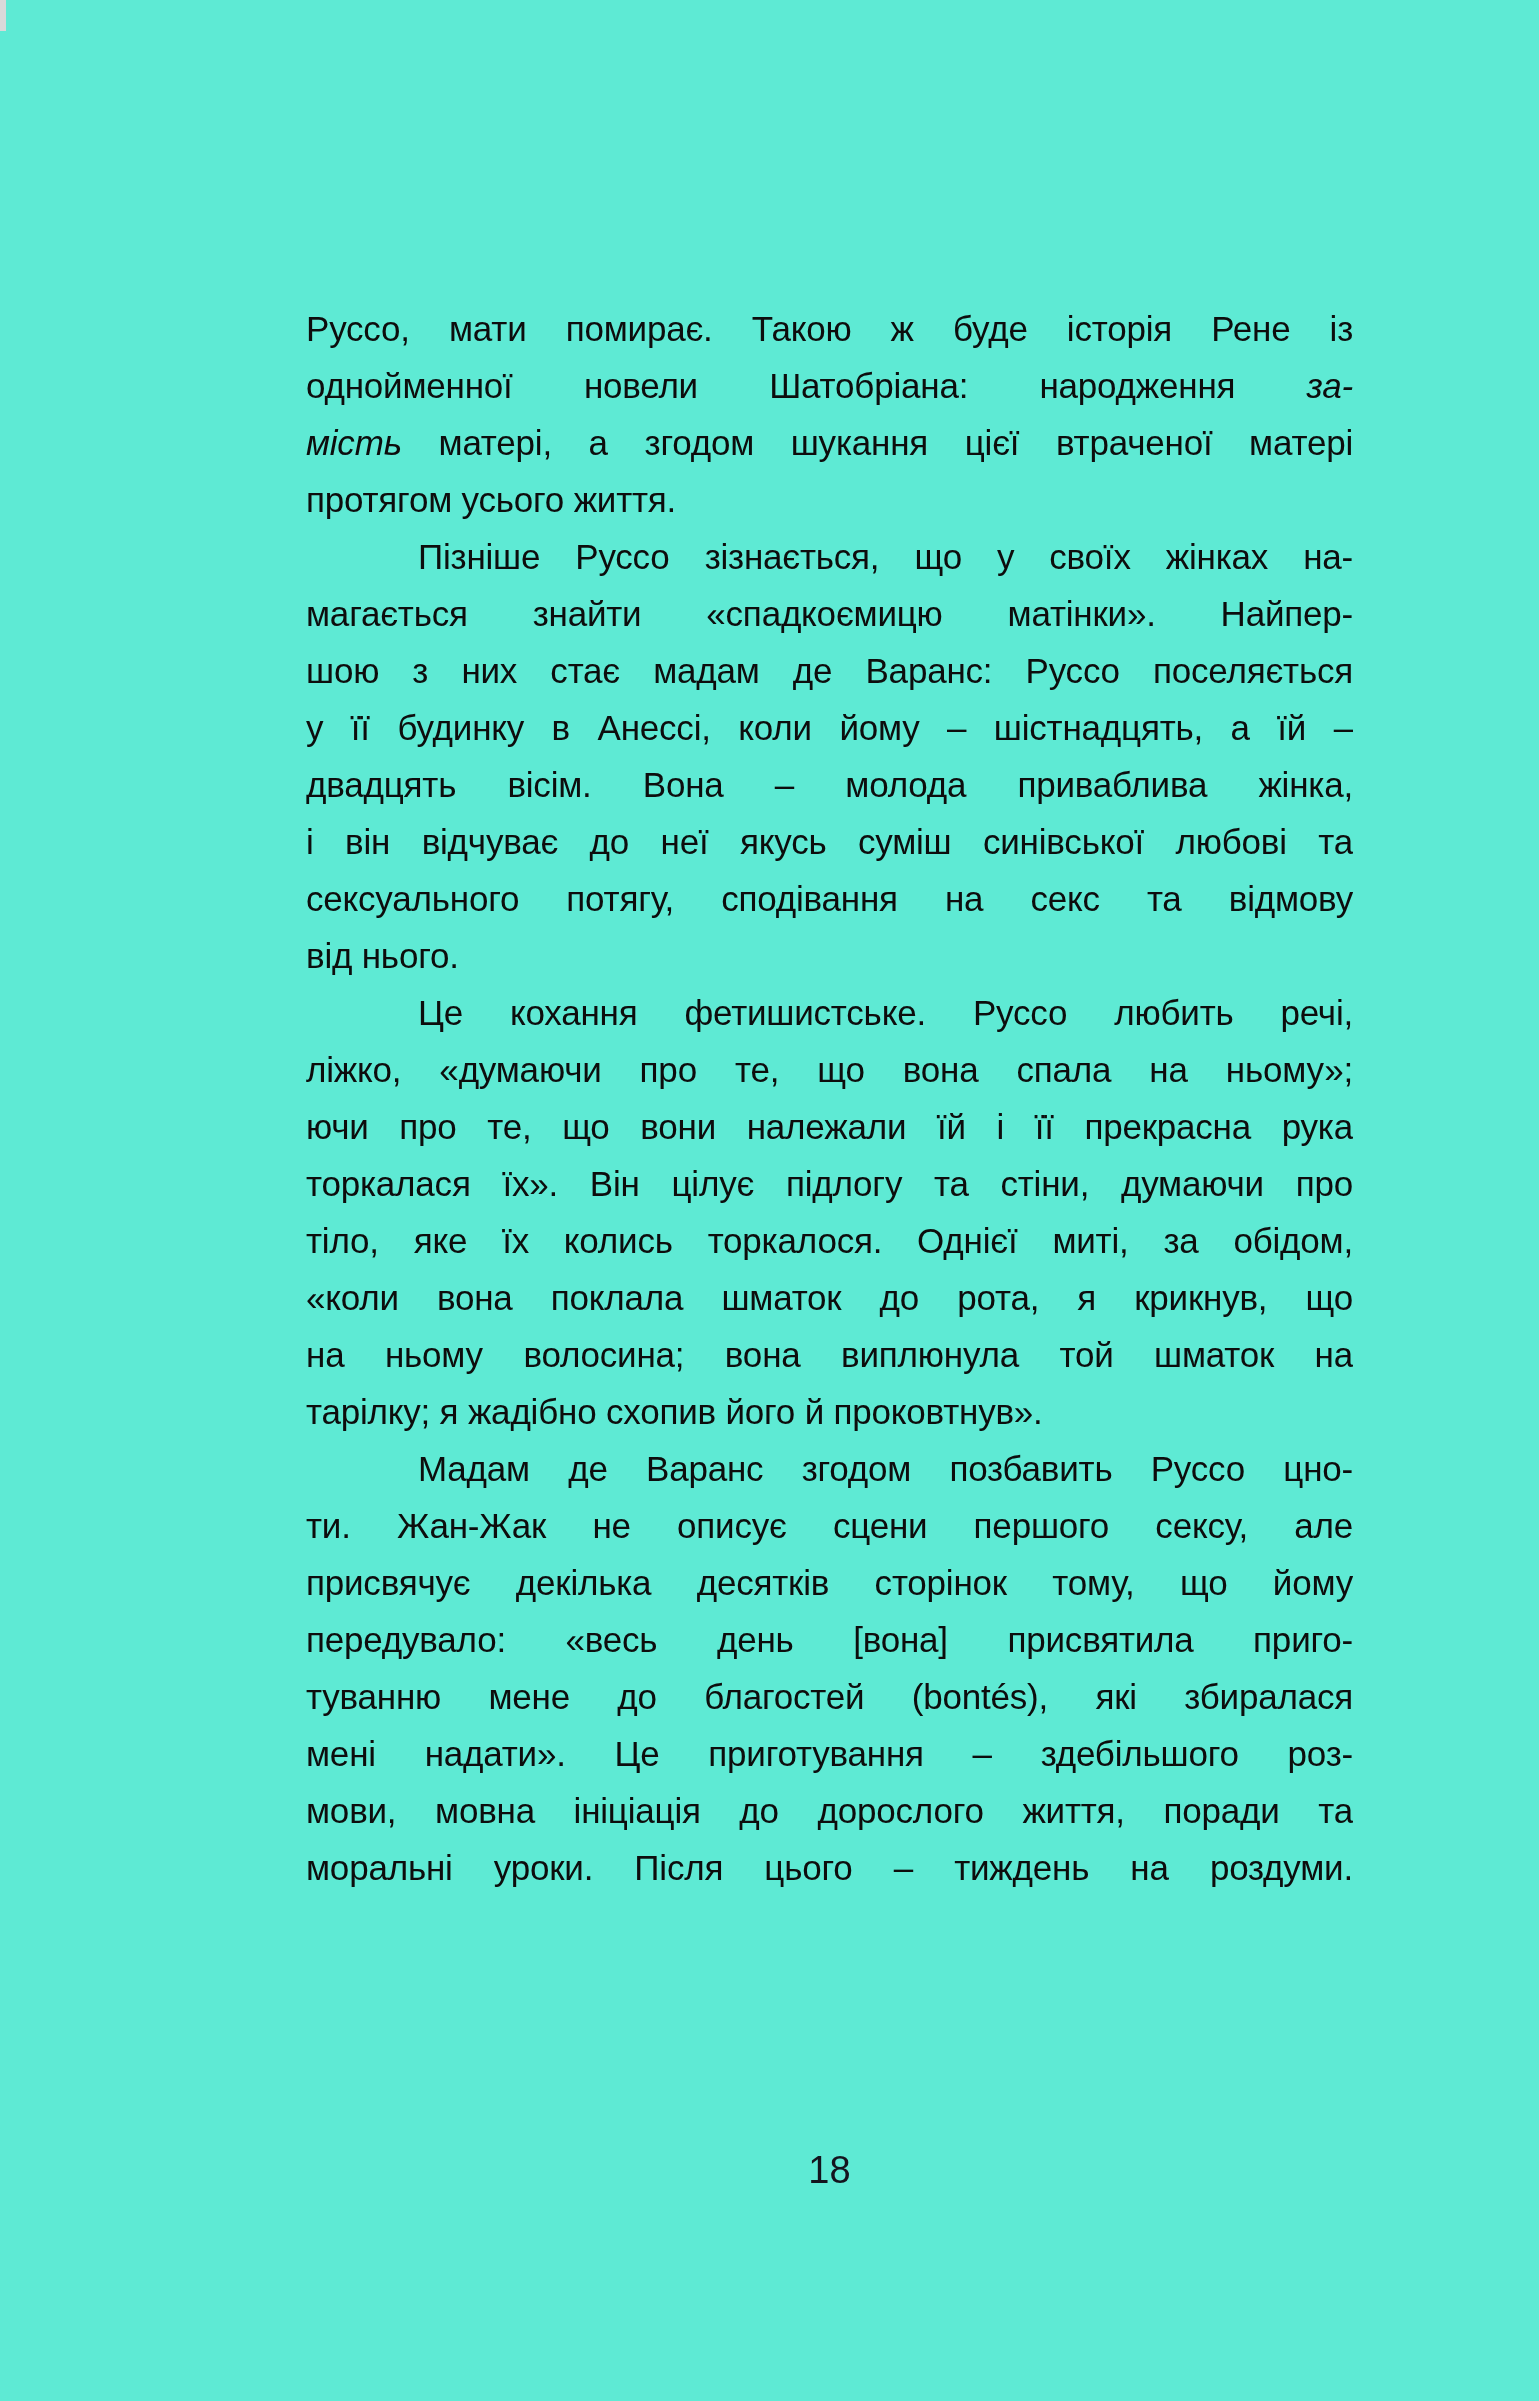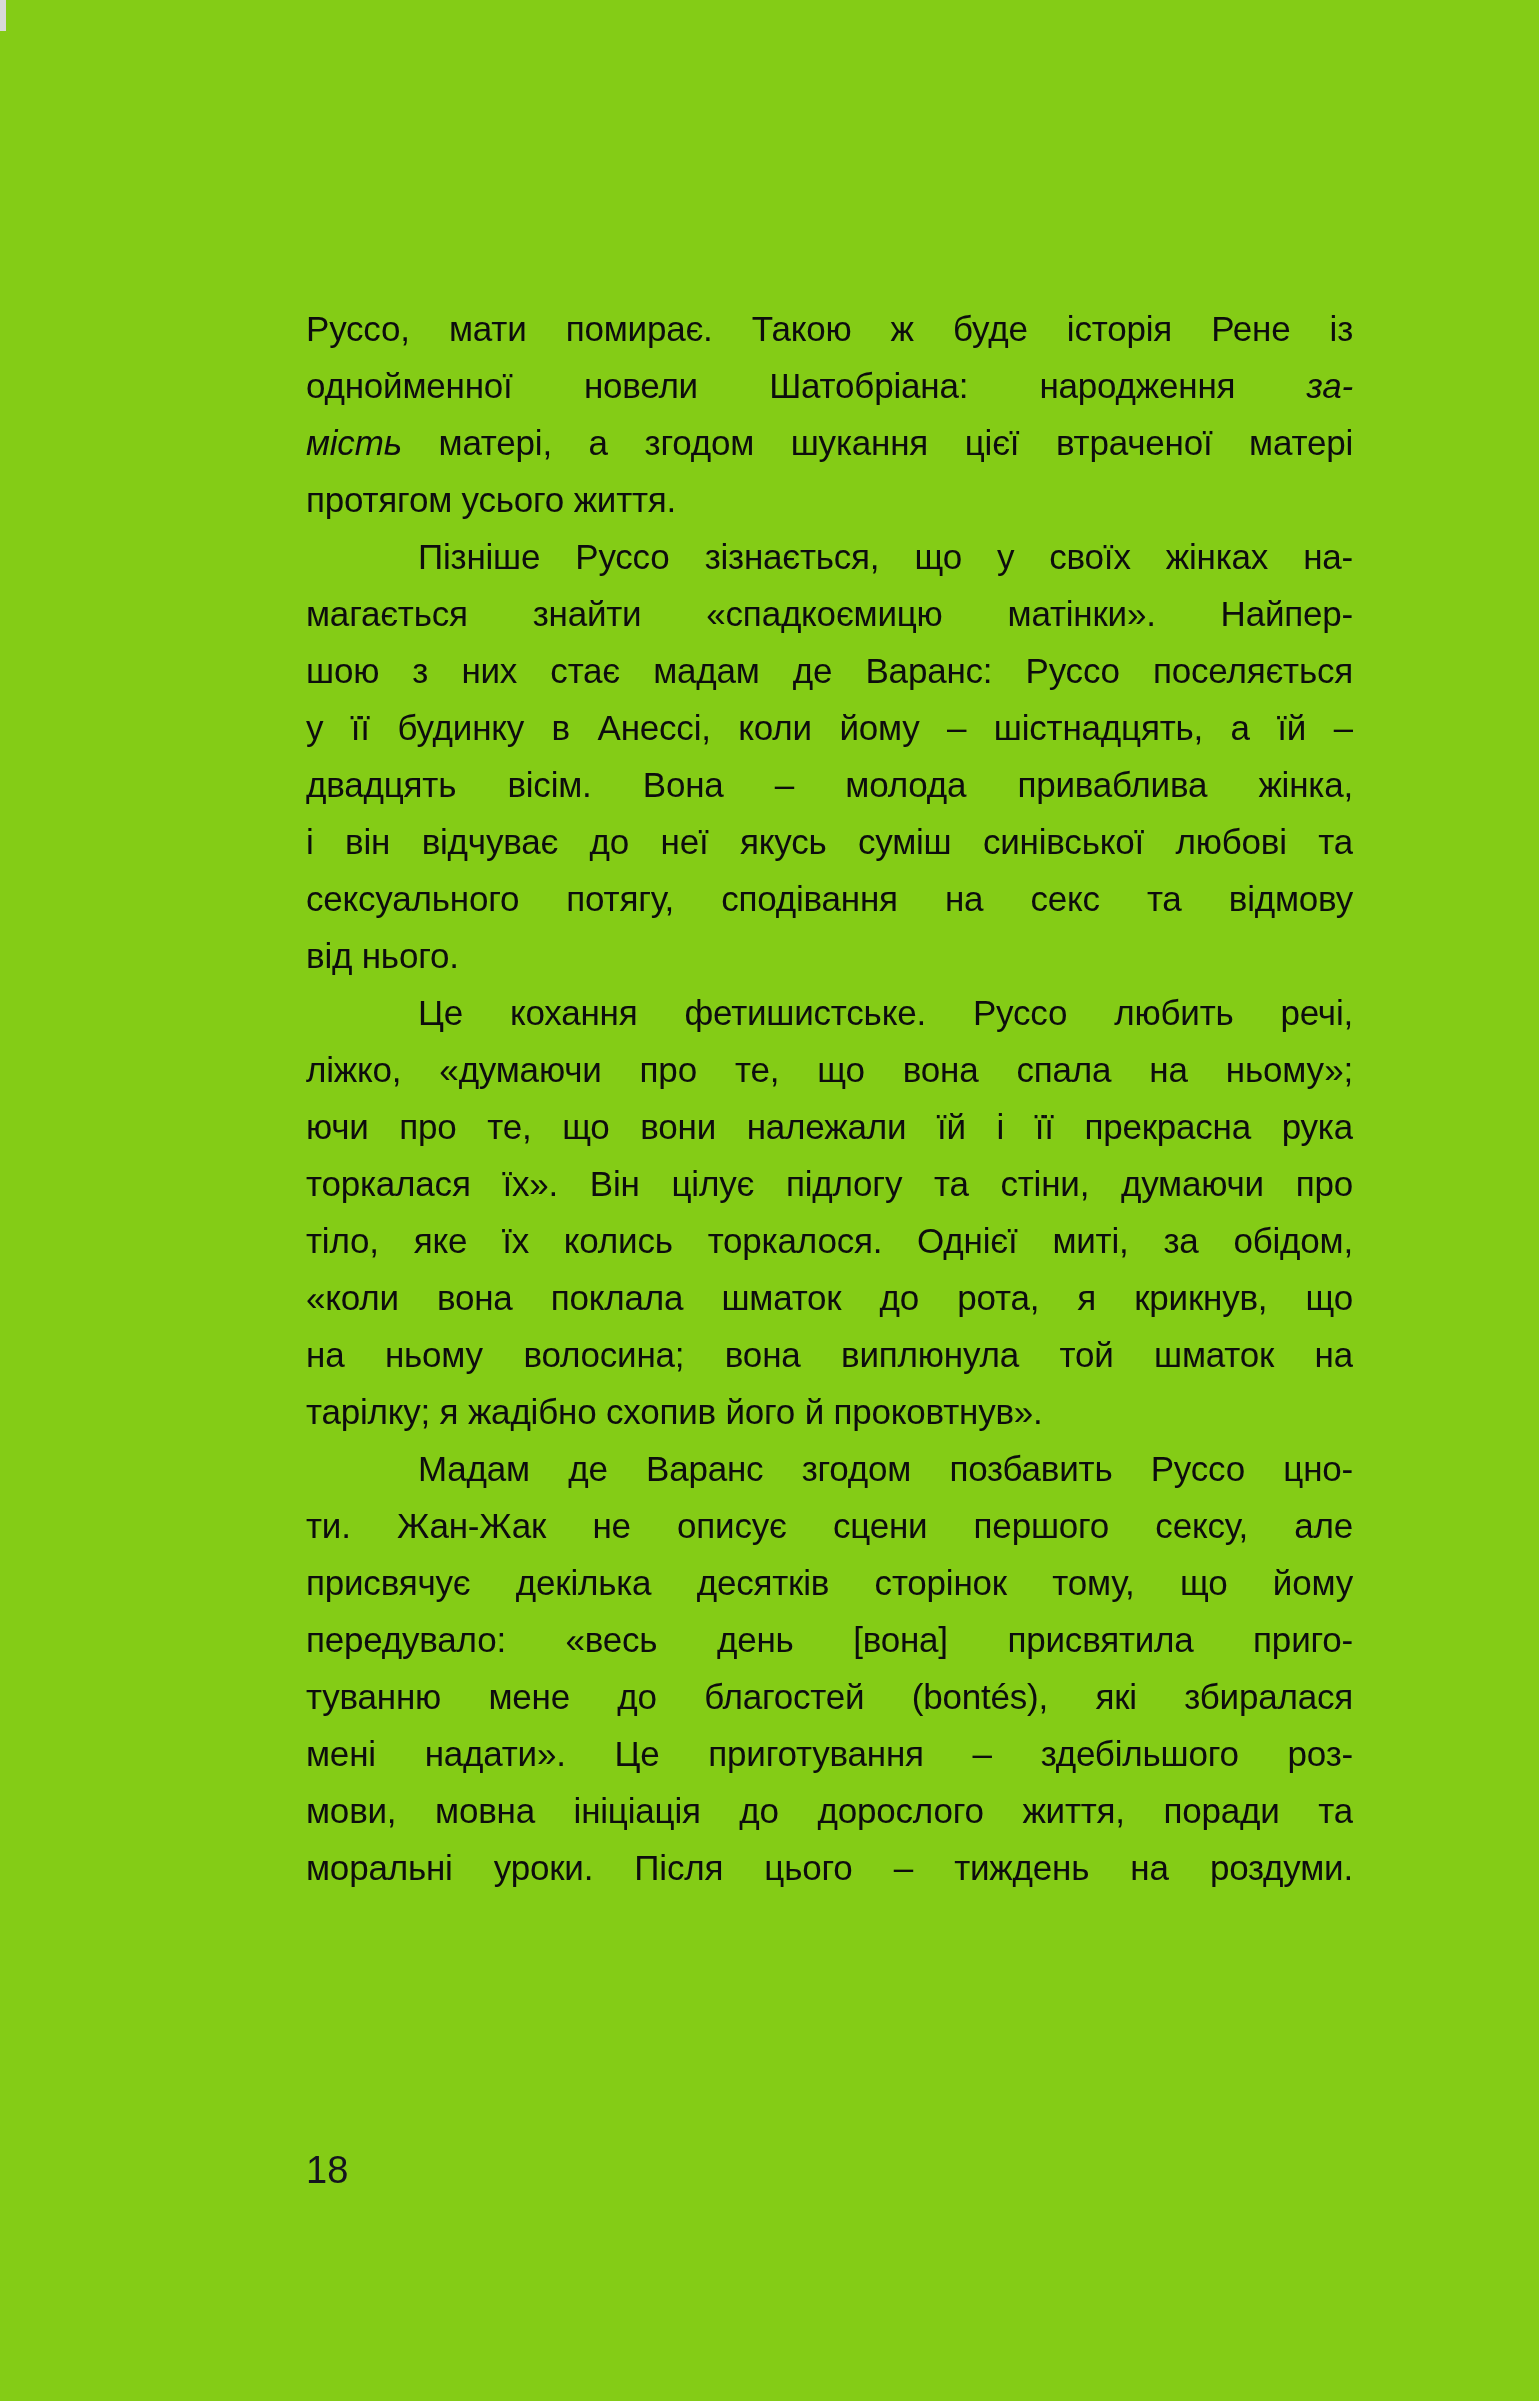--- a/index.html
+++ b/index.html
@@ -4,21 +4,21 @@
 <style>
   html, body {
     margin: 0;
     padding: 0;
     background: #ffffff;
   }
   .page {
     position: relative;
     width: 1539px;
     height: 2401px;
-    background: #84cc16;
+    background: #5eead4;
     overflow: hidden;
   }
   .text-block {
     position: absolute;
     left: 306px;
     top: 300px;
     width: 1047px;
     font-family: "Liberation Sans", sans-serif;
     font-size: 35px;
     line-height: 57px;
@@ -39,21 +39,21 @@
     text-indent: 112px;
   }
   .text-run.italic {
     font-style: italic;
   }
   .page-number {
     position: absolute;
     left: 306px;
     top: 2147px;
     width: 1047px;
-    text-align: left;
+    text-align: center;
     font-family: "Liberation Sans", sans-serif;
     font-size: 38px;
     line-height: 47px;
     color: #14141e;
   }
   .scan-edge {
     position: absolute;
     left: 0;
     top: 0;
     width: 6.4px;

